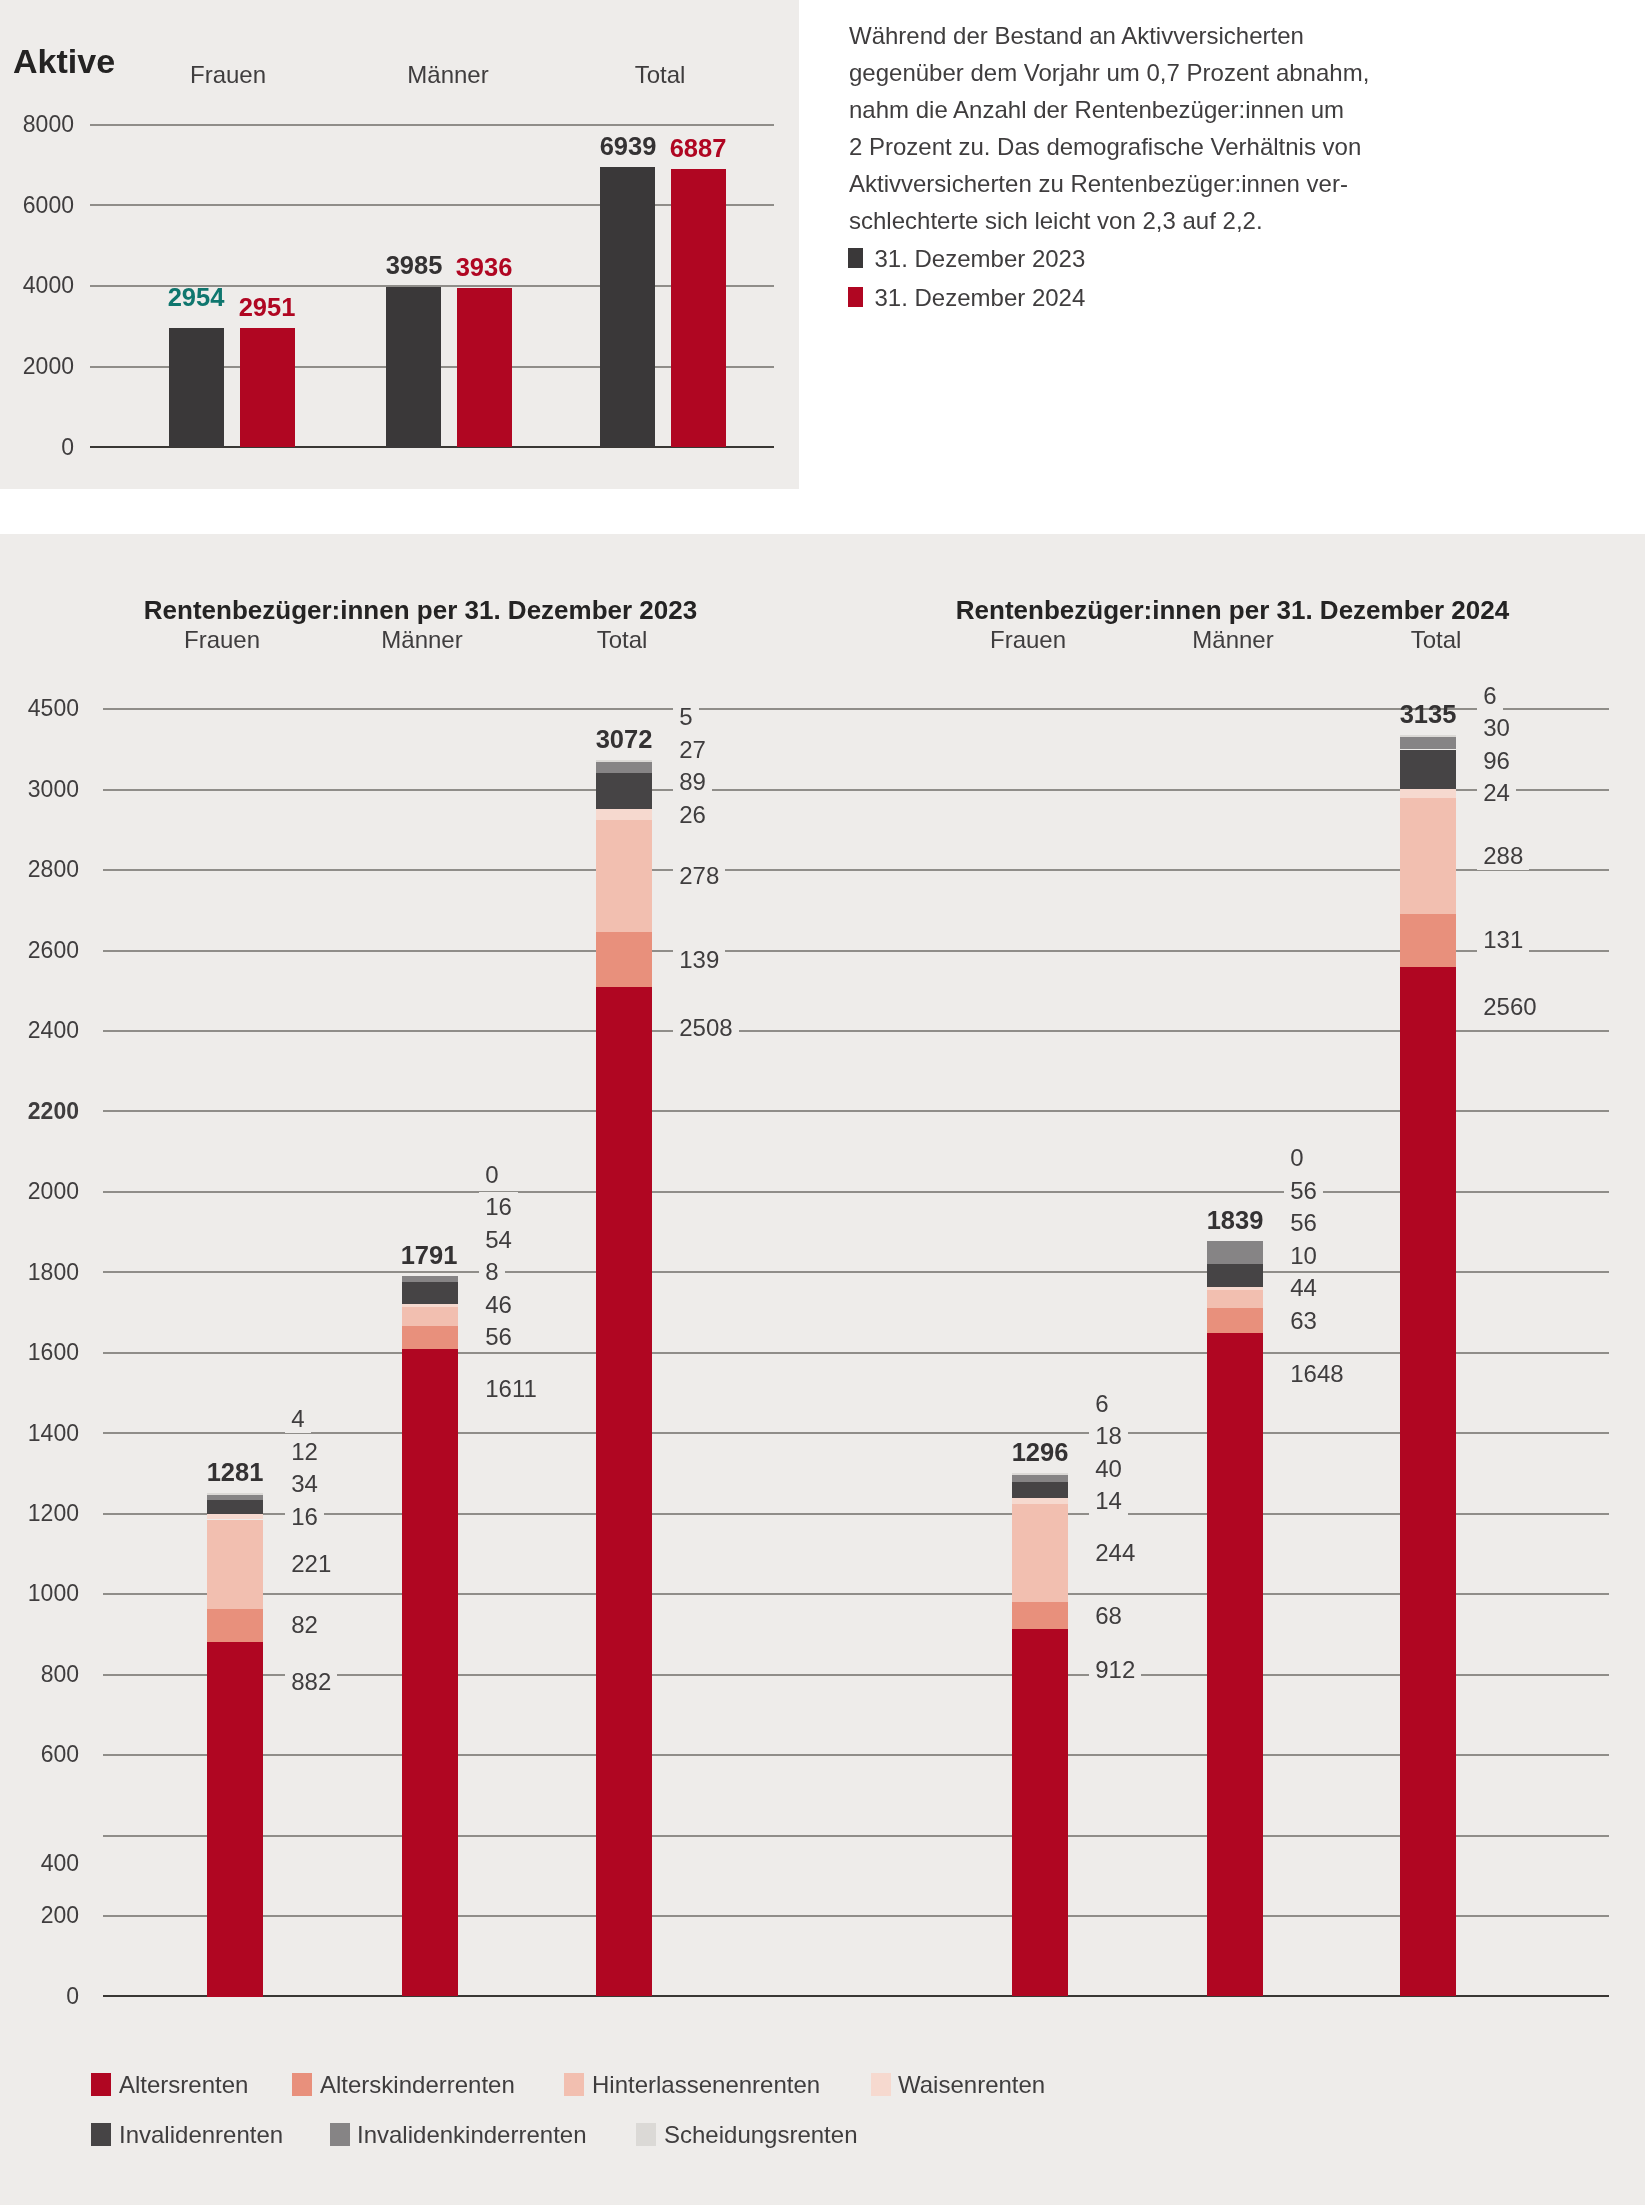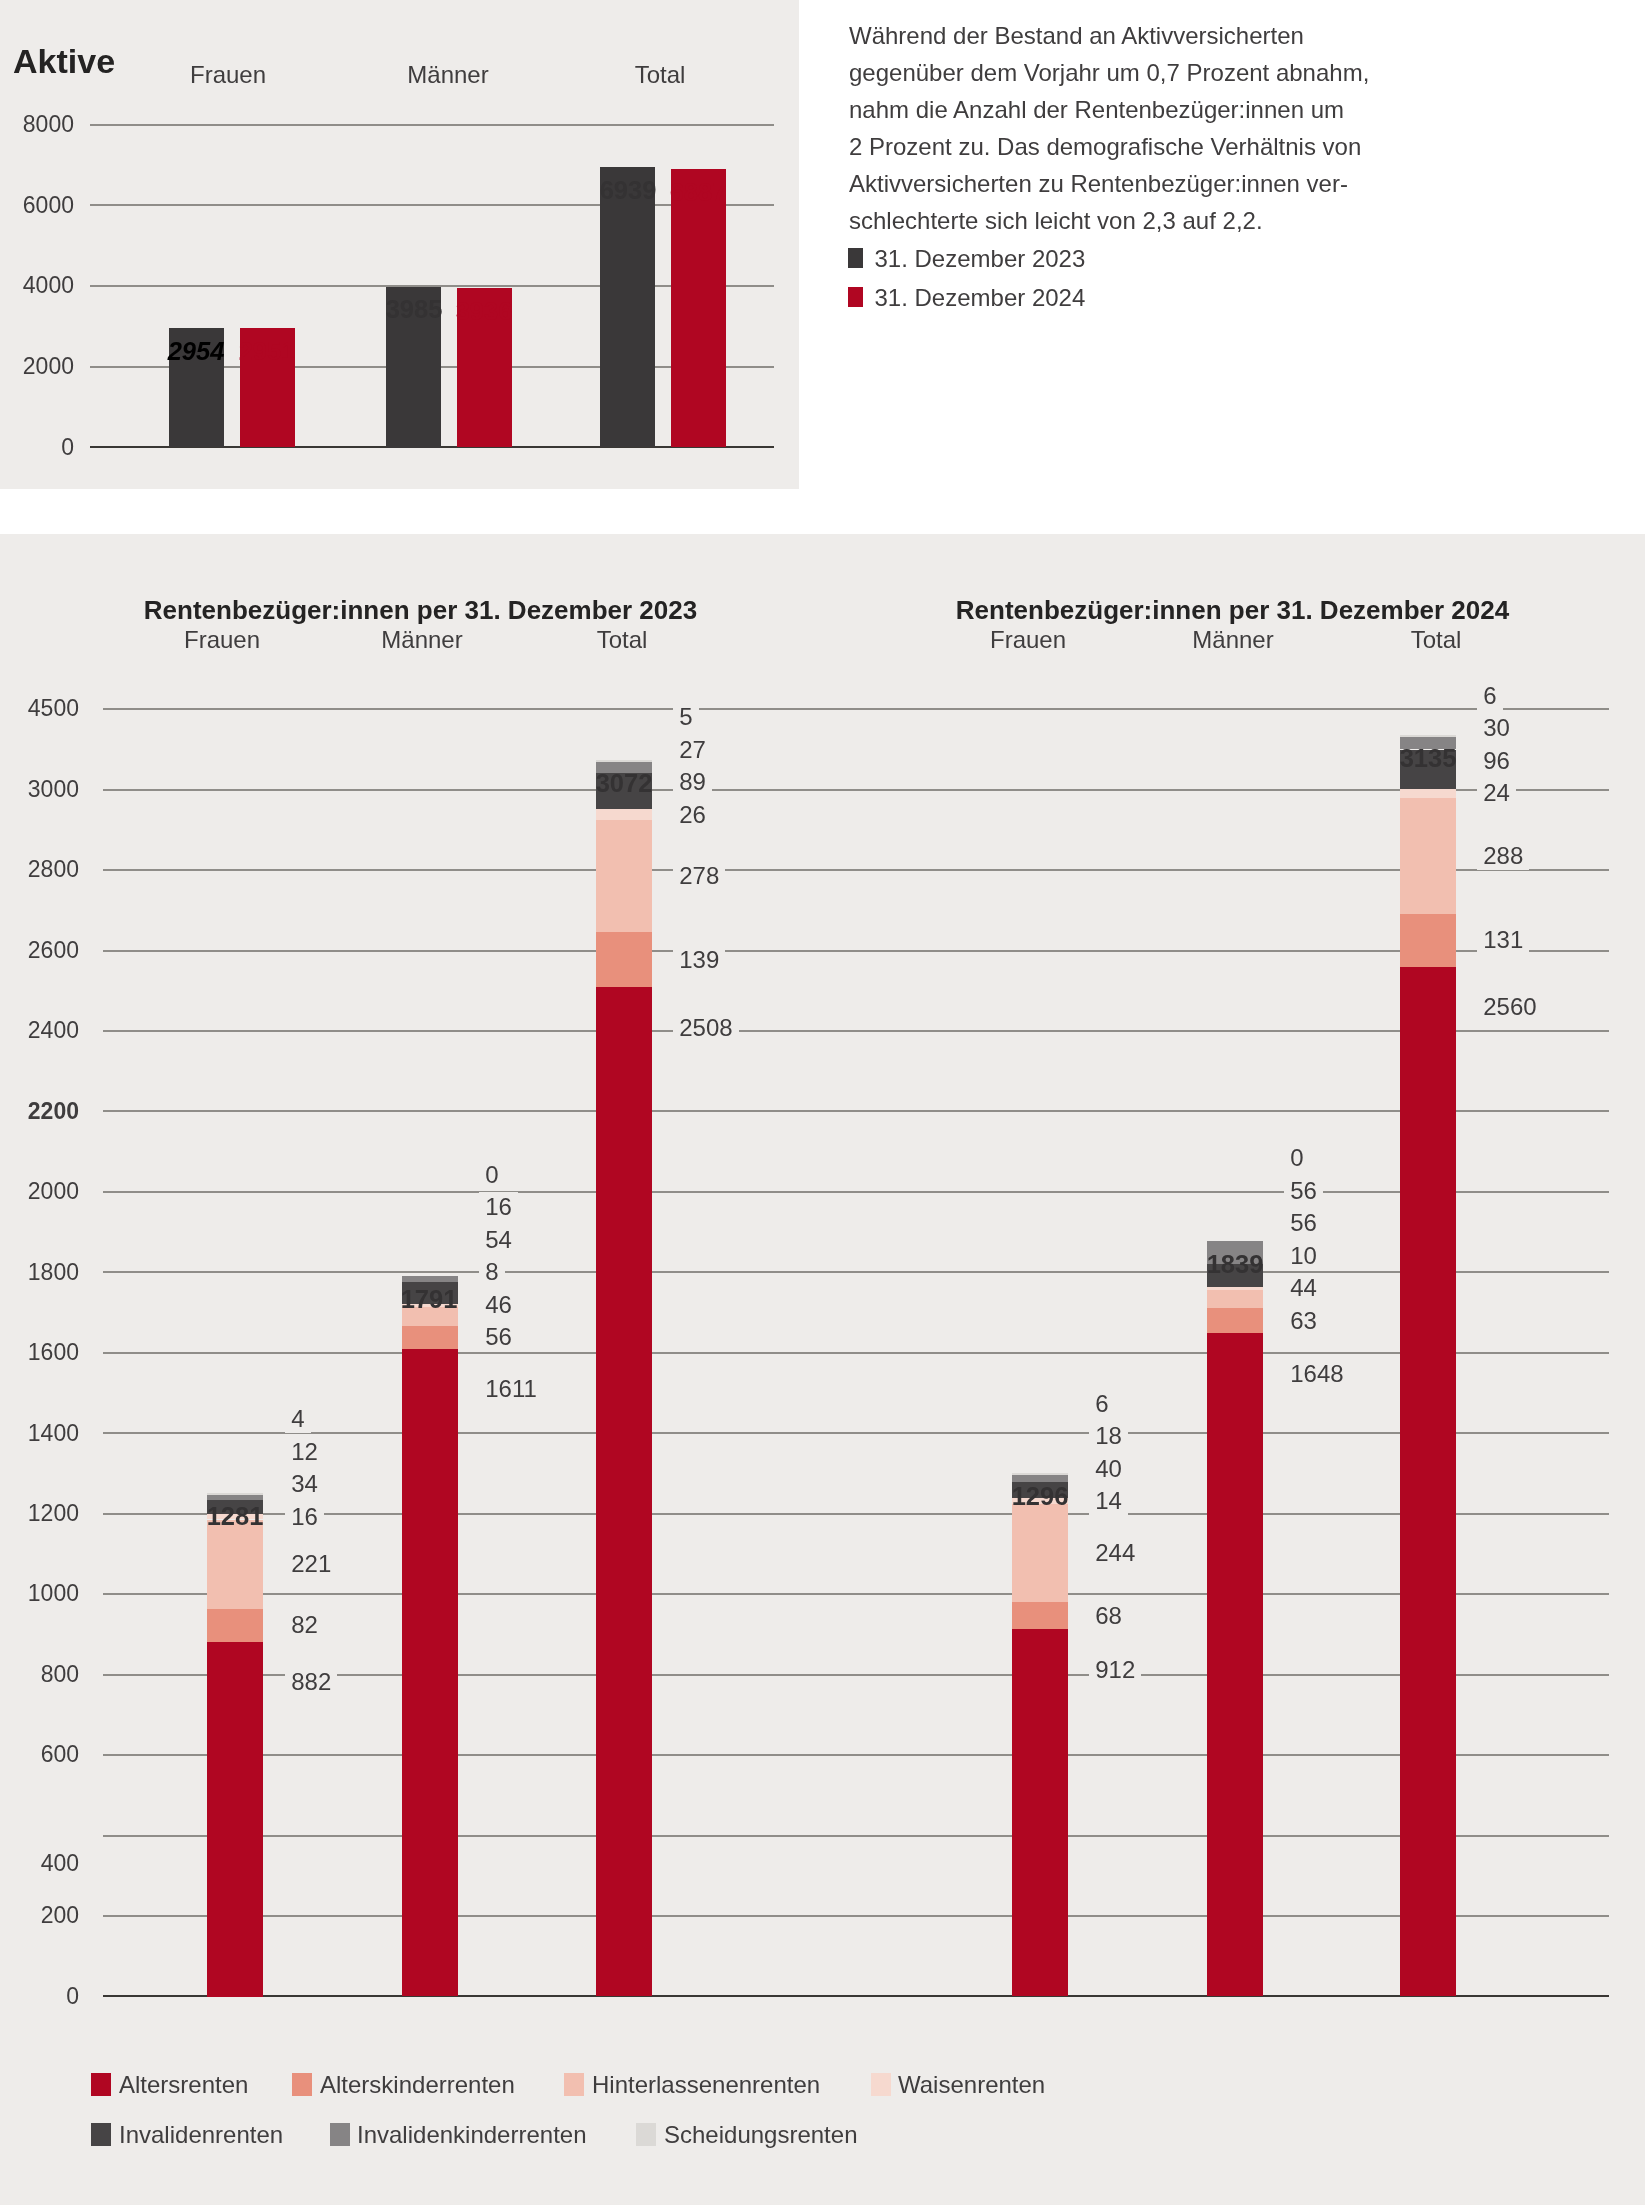--- a/index.html
+++ b/index.html
@@ -16,21 +16,21 @@
   #intro{position:absolute;left:849px;top:0;width:782px;}
   .intro-line{font-size:24px;line-height:37px;color:#3f3d3e;white-space:nowrap;}
   #intro-lines{position:absolute;left:0;top:17px;}
   .grid{position:absolute;background:#8f8d89;}
   .axisline{position:absolute;background:#393734;}
   .tick{position:absolute;text-align:right;font-size:23px;line-height:23px;color:#3f3d3e;}
   .colhead{position:absolute;transform:translateX(-50%);font-size:24px;line-height:24px;color:#3f3d3e;}
   .bar{position:absolute;}
   .seg{position:absolute;}
   .vlabel{position:absolute;transform:translateX(-50%);white-space:nowrap;
-          font-size:25.5px;line-height:26px;font-weight:bold;margin-top:44px;}
+          font-size:25.5px;line-height:26px;font-weight:bold;}
   .slabel{position:absolute;font-size:24px;line-height:29px;color:#3f3d3e;
           background:#eeecea;padding:0 6.2px;white-space:nowrap;}
   .lg-swatch{position:absolute;}
   .lg-label{position:absolute;font-size:24px;line-height:25px;color:#3f3d3e;white-space:nowrap;}
 </style>
 </head>
 <body>
 
 <div class="page">
   <section class="panel" id="top-panel">
@@ -43,21 +43,21 @@
         <div class="grid" style="left: 90px; top: 285px; width: 684px; height: 1.5px;"></div>
         <div class="tick" style="left: 0px; top: 274px; width: 74px;">4000</div>
         <div class="grid" style="left: 90px; top: 204px; width: 684px; height: 1.5px;"></div>
         <div class="tick" style="left: 0px; top: 194px; width: 74px;">6000</div>
         <div class="grid" style="left: 90px; top: 124px; width: 684px; height: 1.5px;"></div>
         <div class="tick" style="left: 0px; top: 113px; width: 74px;">8000</div>
         <div class="colhead" style="left: 228px; top: 63px;">Frauen</div>
         <div class="colhead" style="left: 448px; top: 63px;">Männer</div>
         <div class="colhead" style="left: 660px; top: 63px;">Total</div>
         <div class="bar" style="left: 169px; top: 328px; width: 55px; height: 119px; background: rgb(58, 56, 57);"></div>
-        <div class="vlabel" style="left: 196px; top: 294px; color: #000000; font-style: italic;">2954</div>
+        <div class="vlabel" style="left: 196px; top: 284px; color: #0f766e;">2954</div>
         <div class="bar" style="left: 386px; top: 287px; width: 55px; height: 161px; background: rgb(58, 56, 57);"></div>
         <div class="vlabel" style="left: 414px; top: 252px; color: rgb(52, 50, 51);">3985</div>
         <div class="bar" style="left: 600px; top: 167px; width: 55px; height: 280px; background: rgb(58, 56, 57);"></div>
         <div class="vlabel" style="left: 628px; top: 133px; color: rgb(52, 50, 51);">6939</div>
         <div class="bar" style="left: 240px; top: 328px; width: 55px; height: 119px; background: rgb(176, 6, 34);"></div>
         <div class="vlabel" style="left: 267px; top: 294px; color: rgb(176, 6, 34);">2951</div>
         <div class="bar" style="left: 457px; top: 288px; width: 55px; height: 159px; background: rgb(176, 6, 34);"></div>
         <div class="vlabel" style="left: 484px; top: 254px; color: rgb(176, 6, 34);">3936</div>
         <div class="bar" style="left: 671px; top: 169px; width: 55px; height: 278px; background: rgb(176, 6, 34);"></div>
         <div class="vlabel" style="left: 698px; top: 135px; color: rgb(176, 6, 34);">6887</div>

